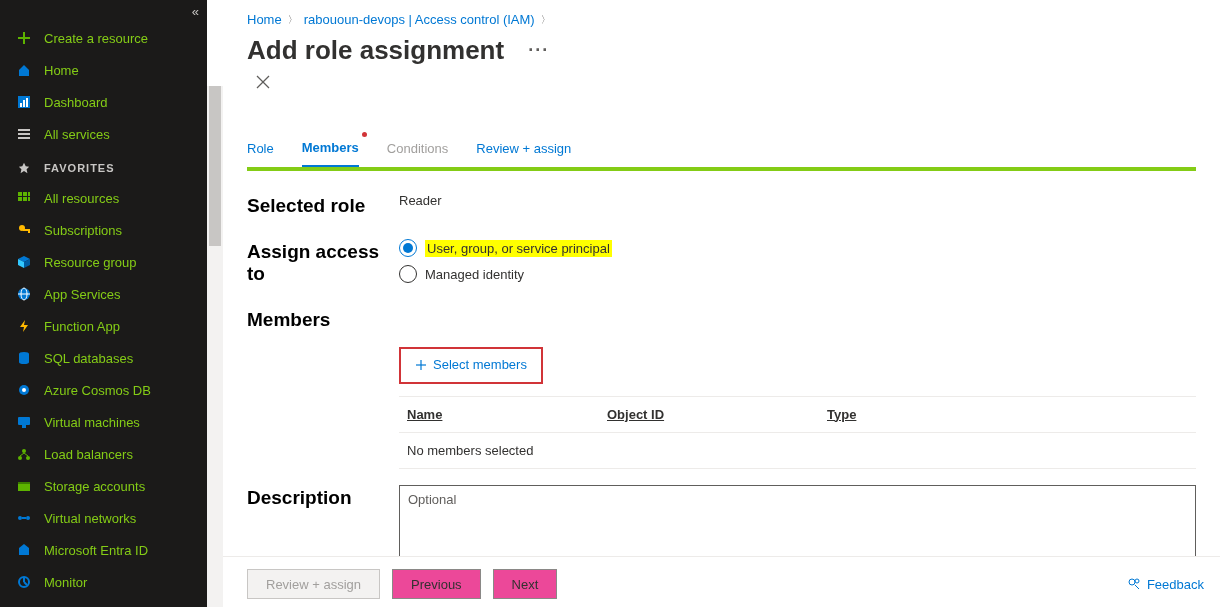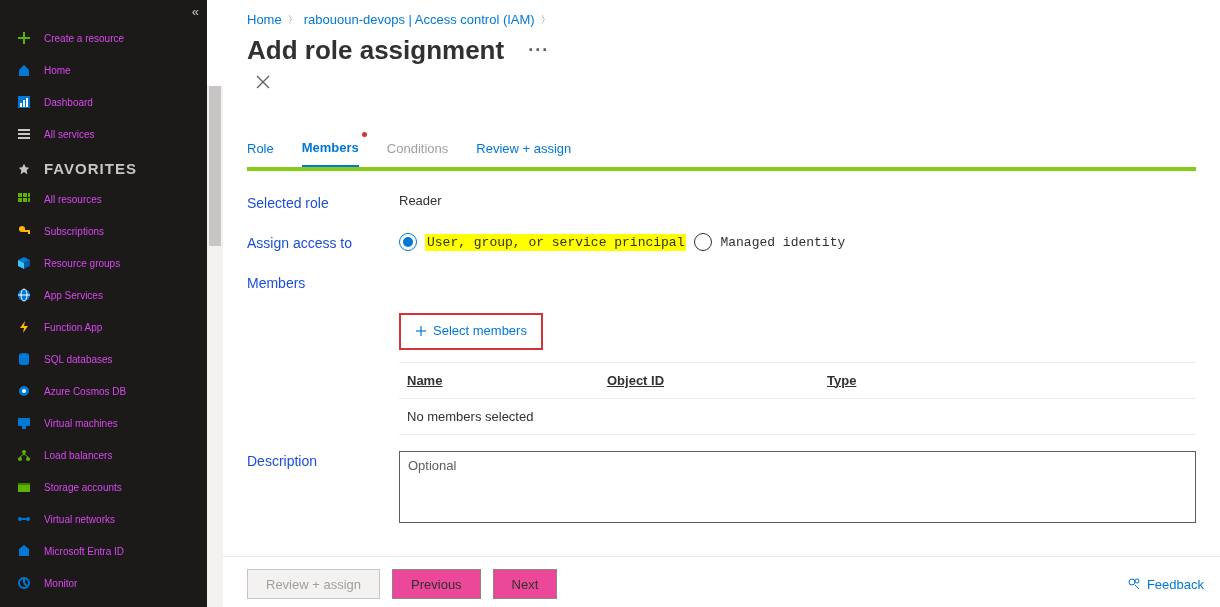--- a/index.html
+++ b/index.html
@@ -28,32 +28,32 @@
       color: #c8c6c4;
       font-size: 13px;
       cursor: pointer;
     }
     .sidebar-item {
       display: flex;
       align-items: center;
       height: 32px;
       padding: 0 12px 0 16px;
       cursor: pointer;
-      color: #d946ef;
-      font-size: 10px;
+      color: #84cc16;
+      font-size: 13px;
     }
     .sidebar-item .icon {
       width: 16px; height: 16px;
       margin-right: 12px;
       display: inline-flex; align-items: center; justify-content: center;
       flex-shrink: 0;
     }
     .sidebar-divider-label {
       color: #c8c6c4;
-      font-size: 15px;
+      font-size: 11px;
       font-weight: 600;
       letter-spacing: 1px;
       padding: 10px 0 6px 16px;
       display: flex;
       align-items: center;
     }
     .sidebar-divider-label .icon {
       width: 16px; height: 16px; margin-right: 12px;
       display: inline-flex; align-items: center; justify-content: center;
     }
@@ -138,28 +138,28 @@
       width: 5px; height: 5px; background: #d13438; border-radius: 50%;
     }
     
     .form-area { padding-top: 22px; flex: 1; overflow: auto; }
     .form-row {
       display: flex;
       margin-bottom: 22px;
     }
     .form-label {
       width: 152px;
-      font-size: 14px;
-      font-weight: 400;
-      color: #1d4ed8;
+      font-size: 19px;
+      font-weight: 700;
+      color: #000000;
       flex-shrink: 0;
       padding-top: 2px;
     }
     .form-value { flex: 1; font-size: 13px; color: #323130; }
-    .radio-group { display: flex; flex-direction: row; gap: 8px; font-family: Liberation Mono, monospace; }
+    .radio-group { display: flex; flex-direction: column; gap: 8px; }
     .radio-item { display: flex; align-items: center; gap: 8px; cursor: pointer; }
     .radio-circle {
       width: 18px; height: 18px; border: 1px solid #323130; border-radius: 50%;
       display: flex; align-items: center; justify-content: center;
     }
     .radio-circle.checked { border-color: #0078d4; }
     .radio-circle.checked::after {
       content: ""; width: 10px; height: 10px; border-radius: 50%; background: #0078d4;
     }
     .highlighted { background: #ffff00; padding: 1px 2px; }
@@ -311,21 +311,21 @@
     <span>Subscriptions</span>
   </div>
   <div class="sidebar-item">
     <span class="icon">
         <svg width="14" height="14" viewBox="0 0 14 14">
           <path d="M7 1 L13 4 L7 7 L1 4 Z" fill="#0078d4"></path>
           <path d="M1 4 L7 7 V13 L1 10 Z" fill="#32c8ff"></path>
           <path d="M13 4 L7 7 V13 L13 10 Z" fill="#005ba1"></path>
         </svg>
       </span>
-    <span>Resource groups</span>
+    <span>Resource group</span>
   </div>
   <div class="sidebar-item">
     <span class="icon">
         <svg width="14" height="14" viewBox="0 0 14 14">
           <circle cx="7" cy="7" r="6" fill="#0078d4"></circle>
           <ellipse cx="7" cy="7" rx="3" ry="6" fill="none" stroke="#fff" stroke-width="1"></ellipse>
           <line x1="1" y1="7" x2="13" y2="7" stroke="#fff"></line>
         </svg>
       </span>
     <span>App Services</span>

